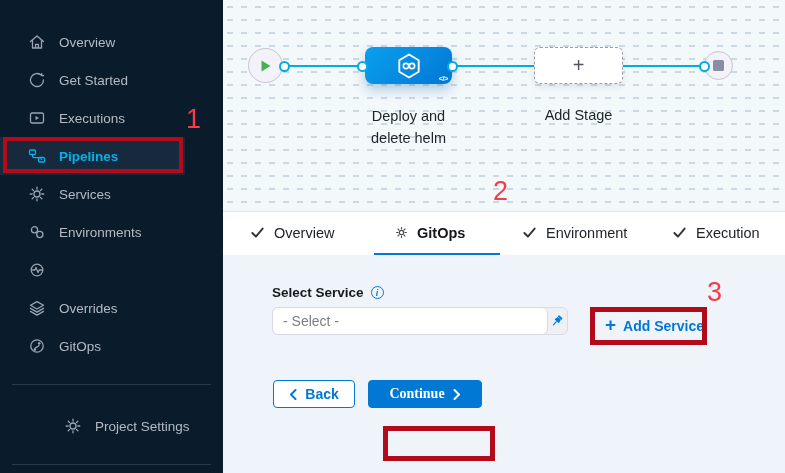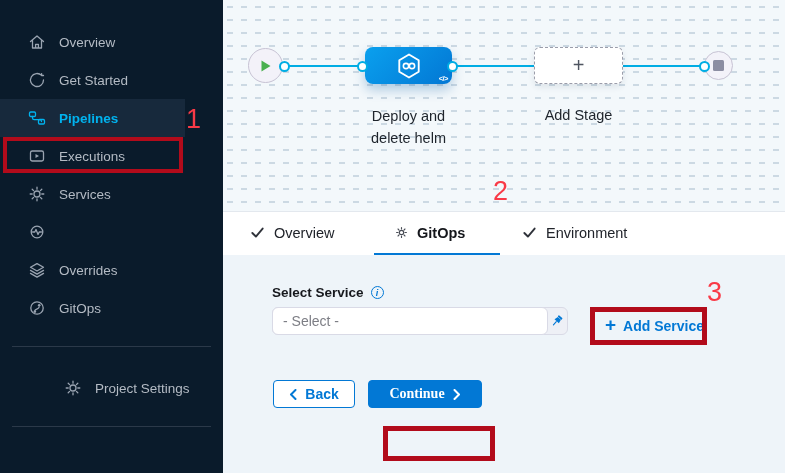--- a/index.html
+++ b/index.html
@@ -91,47 +91,56 @@
       <span>Overview</span>
     </div>
     <div class="nav-item">
       <span class="ico">
           <svg width="18" height="18" viewBox="0 0 18 18">
             <path d="M15.5 9a6.5 6.5 0 1 1-1.9-4.6M13.6 2.6v1.9h1.9"></path>
           </svg>
         </span>
       <span>Get Started</span>
     </div>
+    <div class="nav-item">
+      <span class="ico">
+          <svg width="18" height="18" viewBox="0 0 18 18">
+            <rect x="2.5" y="4" width="13" height="10" rx="1.8"></rect>
+            <path d="M7.5 7l3.5 2-3.5 2z" fill="currentColor" stroke="none"></path>
+          </svg>
+        </span>
+      <span>Executions</span>
+    </div>
     <div class="nav-item active">
       <span class="ico">
           <svg width="18" height="18" viewBox="0 0 18 18">
             <rect x="1.5" y="3" width="6" height="4.5" rx="1.2"></rect>
             <rect x="10.5" y="10.5" width="6" height="4.5" rx="1.2"></rect>
             <path d="M4.5 7.5v1.4c0 1 .8 1.8 1.8 1.8h5.4c1 0 1.8.8 1.8 1.8v0"></path>
           </svg>
         </span>
       <span>Pipelines</span>
     </div>
     <div class="nav-item">
       <span class="ico">
           <svg width="18" height="18" viewBox="0 0 18 18">
-            <rect x="2.5" y="4" width="13" height="10" rx="1.8"></rect>
-            <path d="M7.5 7l3.5 2-3.5 2z" fill="currentColor" stroke="none"></path>
-          </svg>
-        </span>
-      <span>Executions</span>
-    </div>
-    <div class="nav-item">
-      <span class="ico">
-          <svg width="18" height="18" viewBox="0 0 18 18">
             <circle cx="9" cy="9" r="3"></circle>
             <path d="M9 2.2v2M9 13.8v2M2.2 9h2M13.8 9h2M4.2 4.2l1.4 1.4M12.4 12.4l1.4 1.4M13.8 4.2l-1.4 1.4M5.6 12.4l-1.4 1.4"></path>
           </svg>
         </span>
       <span>Services</span>
+    </div>
+    <div class="nav-item">
+      <span class="ico">
+          <svg width="18" height="18" viewBox="0 0 18 18">
+            <circle cx="6.5" cy="6.8" r="3.1"></circle>
+            <circle cx="11.8" cy="11.5" r="3.1"></circle>
+          </svg>
+        </span>
+      <span>Environments</span>
     </div>
     <div class="nav-item">
       <span class="ico">
           <svg width="18" height="18" viewBox="0 0 18 18">
             <circle cx="9" cy="9" r="5.8"></circle>
             <path d="M4.6 9h2.2l1.2-2.5 2 5 1.2-2.5h2.2"></path>
           </svg>
         </span>
     </div>
     <div class="nav-item">
@@ -229,20 +238,28 @@
           </span>
         <span>GitOps</span>
       </div>
       <div class="tab" style="left:299px;justify-content:space-between;">
         <span class="tico check">
             <svg width="15" height="15" viewBox="0 0 16 16" fill="none" stroke-width="2" stroke-linecap="round" stroke-linejoin="round">
               <path d="M2.5 8.5l3.8 3.8L13.5 3.8"></path>
             </svg>
           </span>
         <span>Environment</span>
+      </div>
+      <div class="tab" style="left:449px;">
+        <span class="tico check">
+            <svg width="15" height="15" viewBox="0 0 16 16" fill="none" stroke-width="2" stroke-linecap="round" stroke-linejoin="round">
+              <path d="M2.5 8.5l3.8 3.8L13.5 3.8"></path>
+            </svg>
+          </span>
+        <span>Execution</span>
       </div>
       <div class="tab-underline"></div>
       <div class="anno-box box2"></div>
     </div>
 
     <div class="content">
       <div class="field-label">
         <span>Select Service</span>
         <span class="info-icon">i</span>
       </div>

